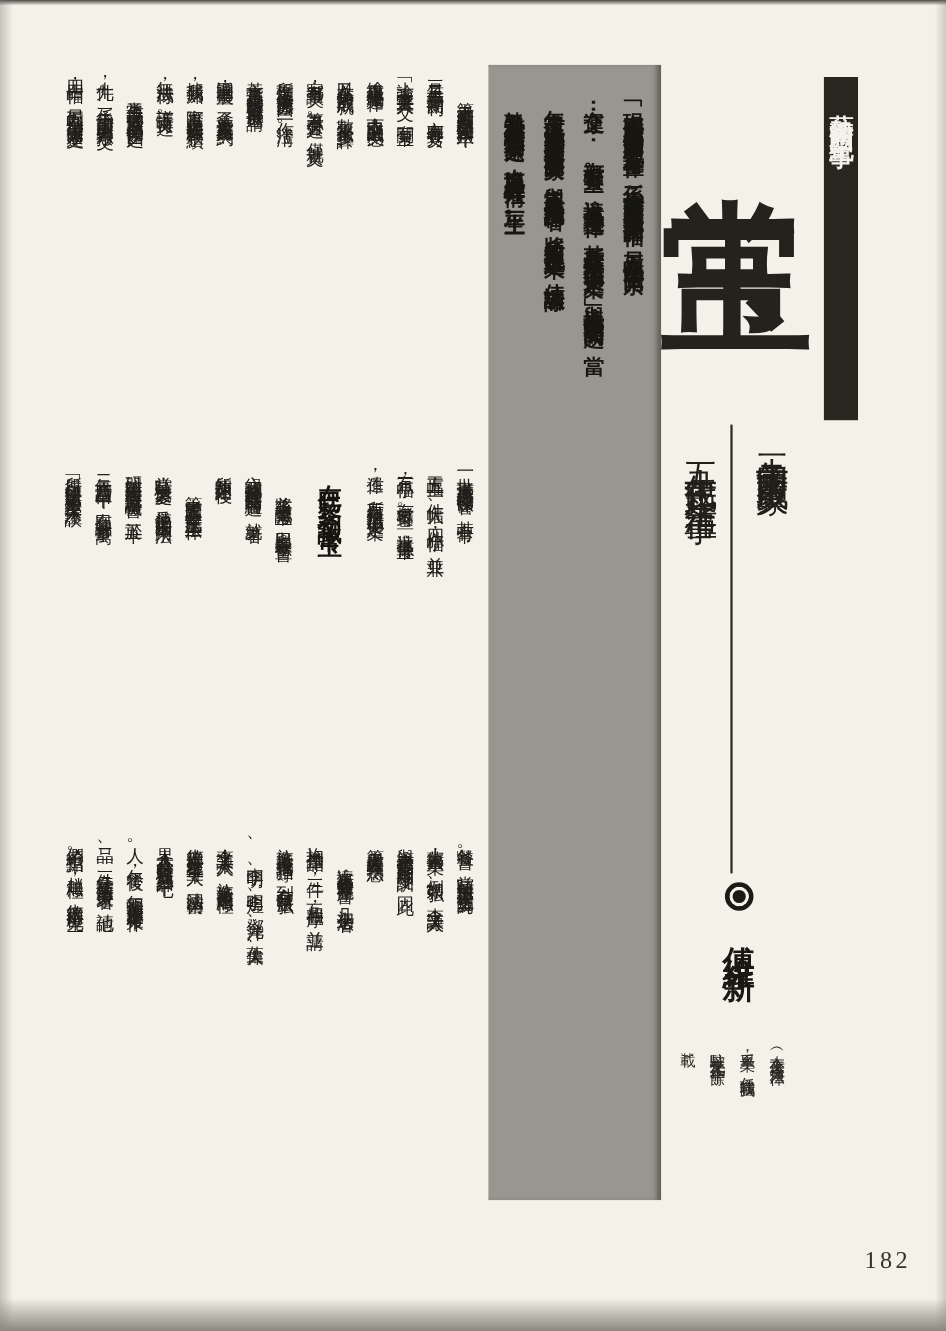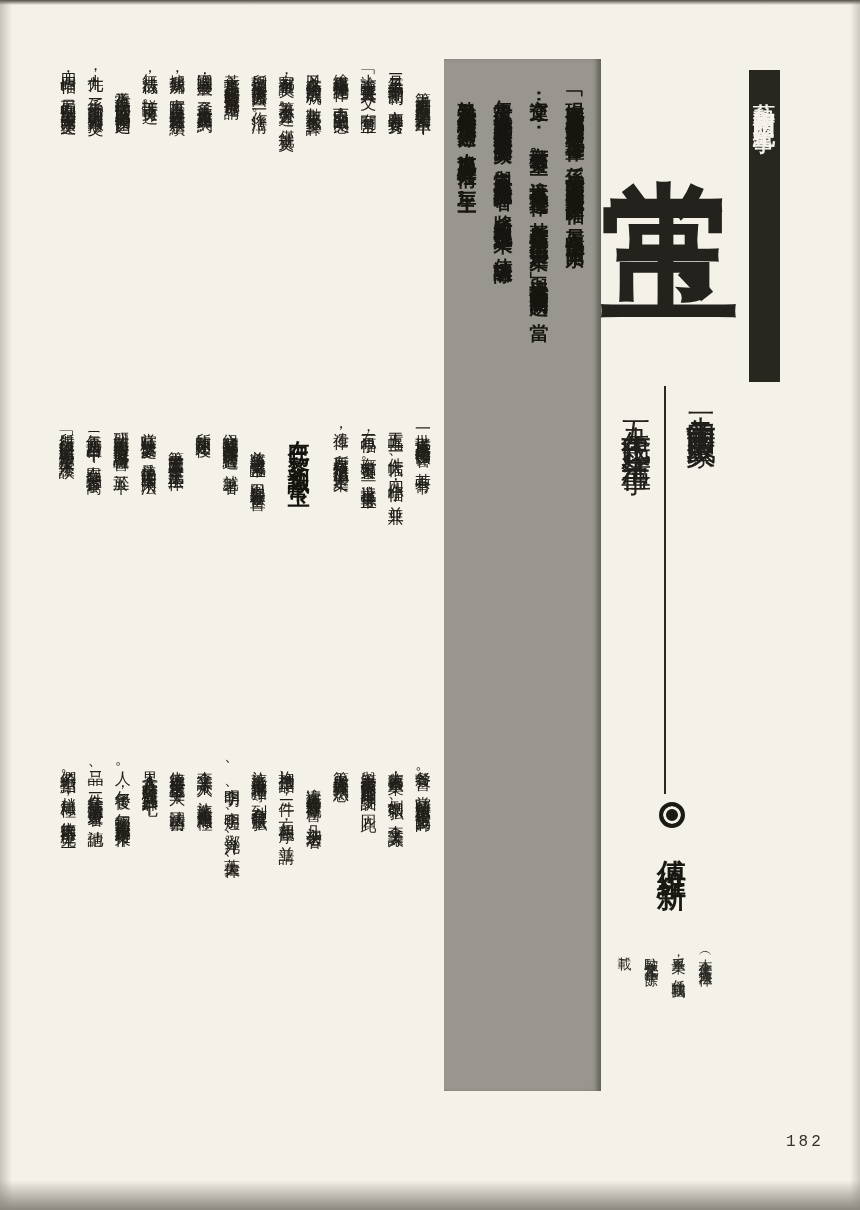--- a/index.html
+++ b/index.html
@@ -53,22 +53,22 @@
   
   .band{position:absolute;left:54px;width:383px;writing-mode:vertical-rl;}
   .band1{top:61px;height:304px;}
   .band2{top:420px;height:306px;}
   .band3{top:758px;height:322px;}
   .body-col{margin:0;font-size:16px;line-height:27.3px;letter-spacing:1.85px;color:#211f1a;}
   .section-heading{font-size:22px;font-weight:bold;letter-spacing:8px;line-height:30px;
         margin:0 13px;padding-top:2px;color:#15140f;}
   .flat{display:contents;}
 
-  .page-number{position:absolute;left:786px;top:1133px;margin:0;font-size:16px;
-        font-family:Liberation Mono, monospace;letter-spacing:3px;color:#33322c;}
+  .page-number{position:absolute;left:786px;top:1133px;margin:0;font-size:22px;
+        font-family:Liberation Serif, serif;letter-spacing:3px;color:#33322c;}
 </style>
 </head>
 <body>
 
 <div class="page">
 
   <div class="edge-top"></div>
   <div class="edge-left"></div>
   <div class="edge-right"></div>
 

